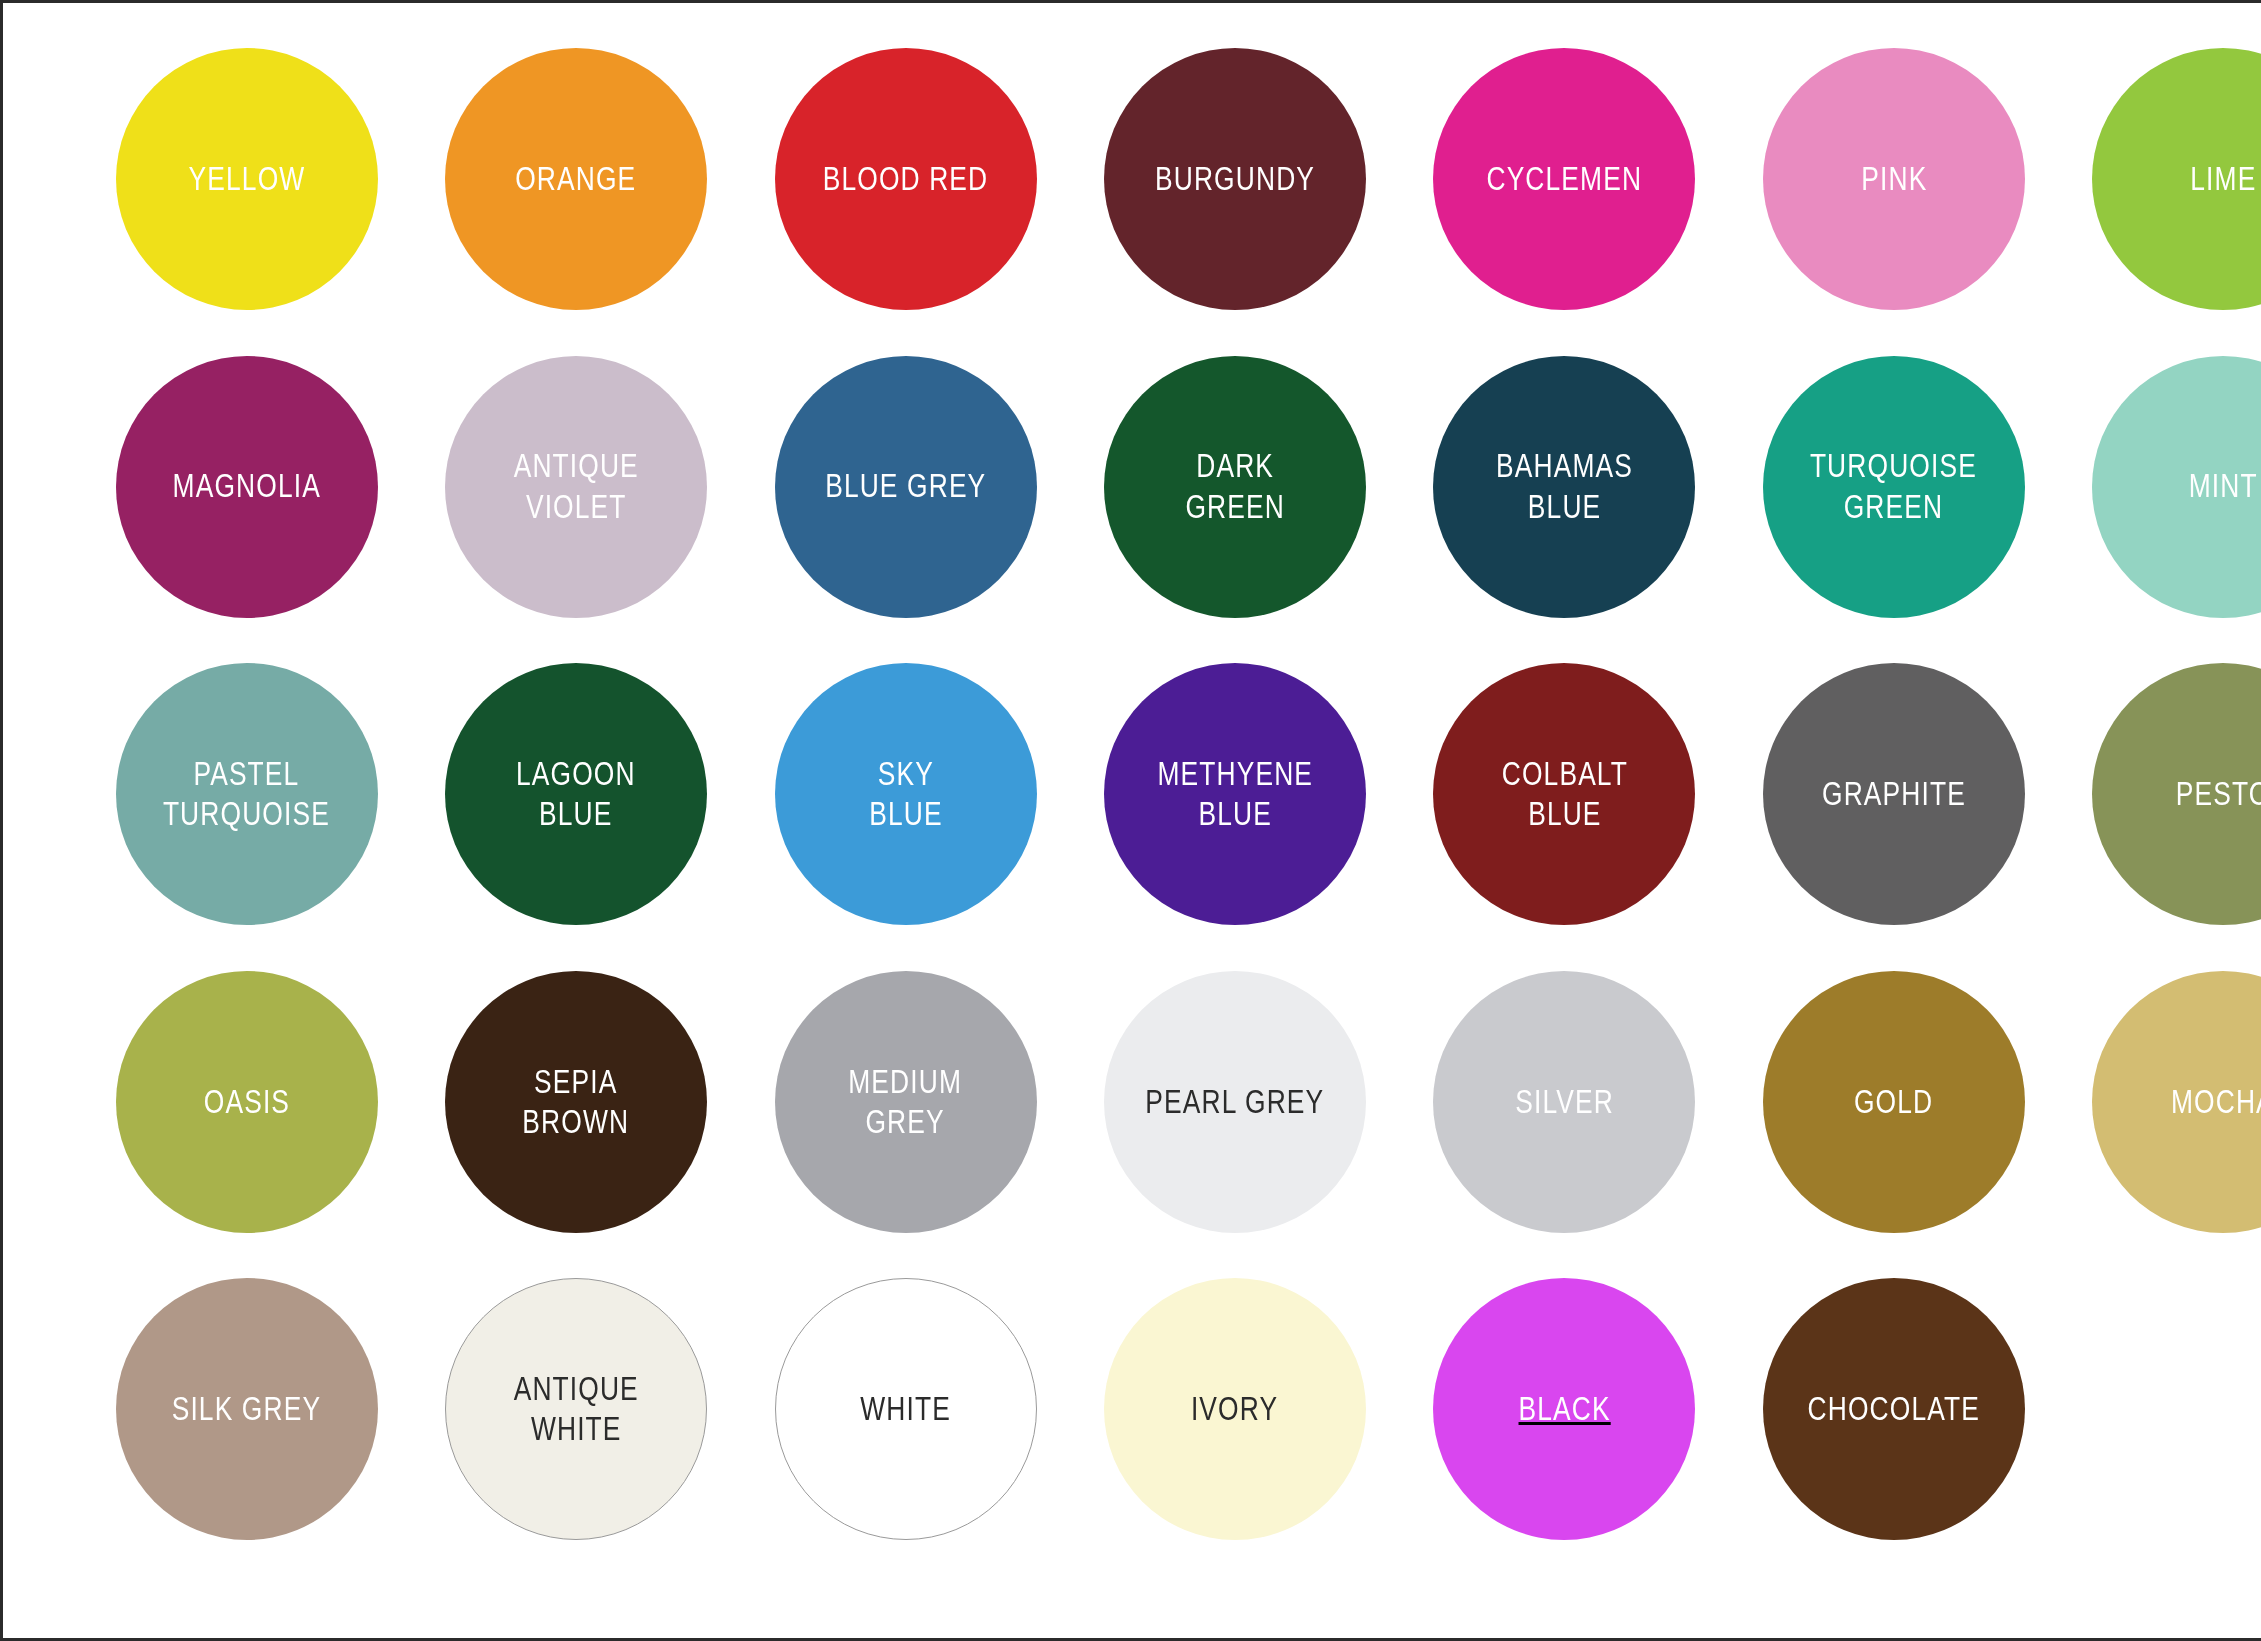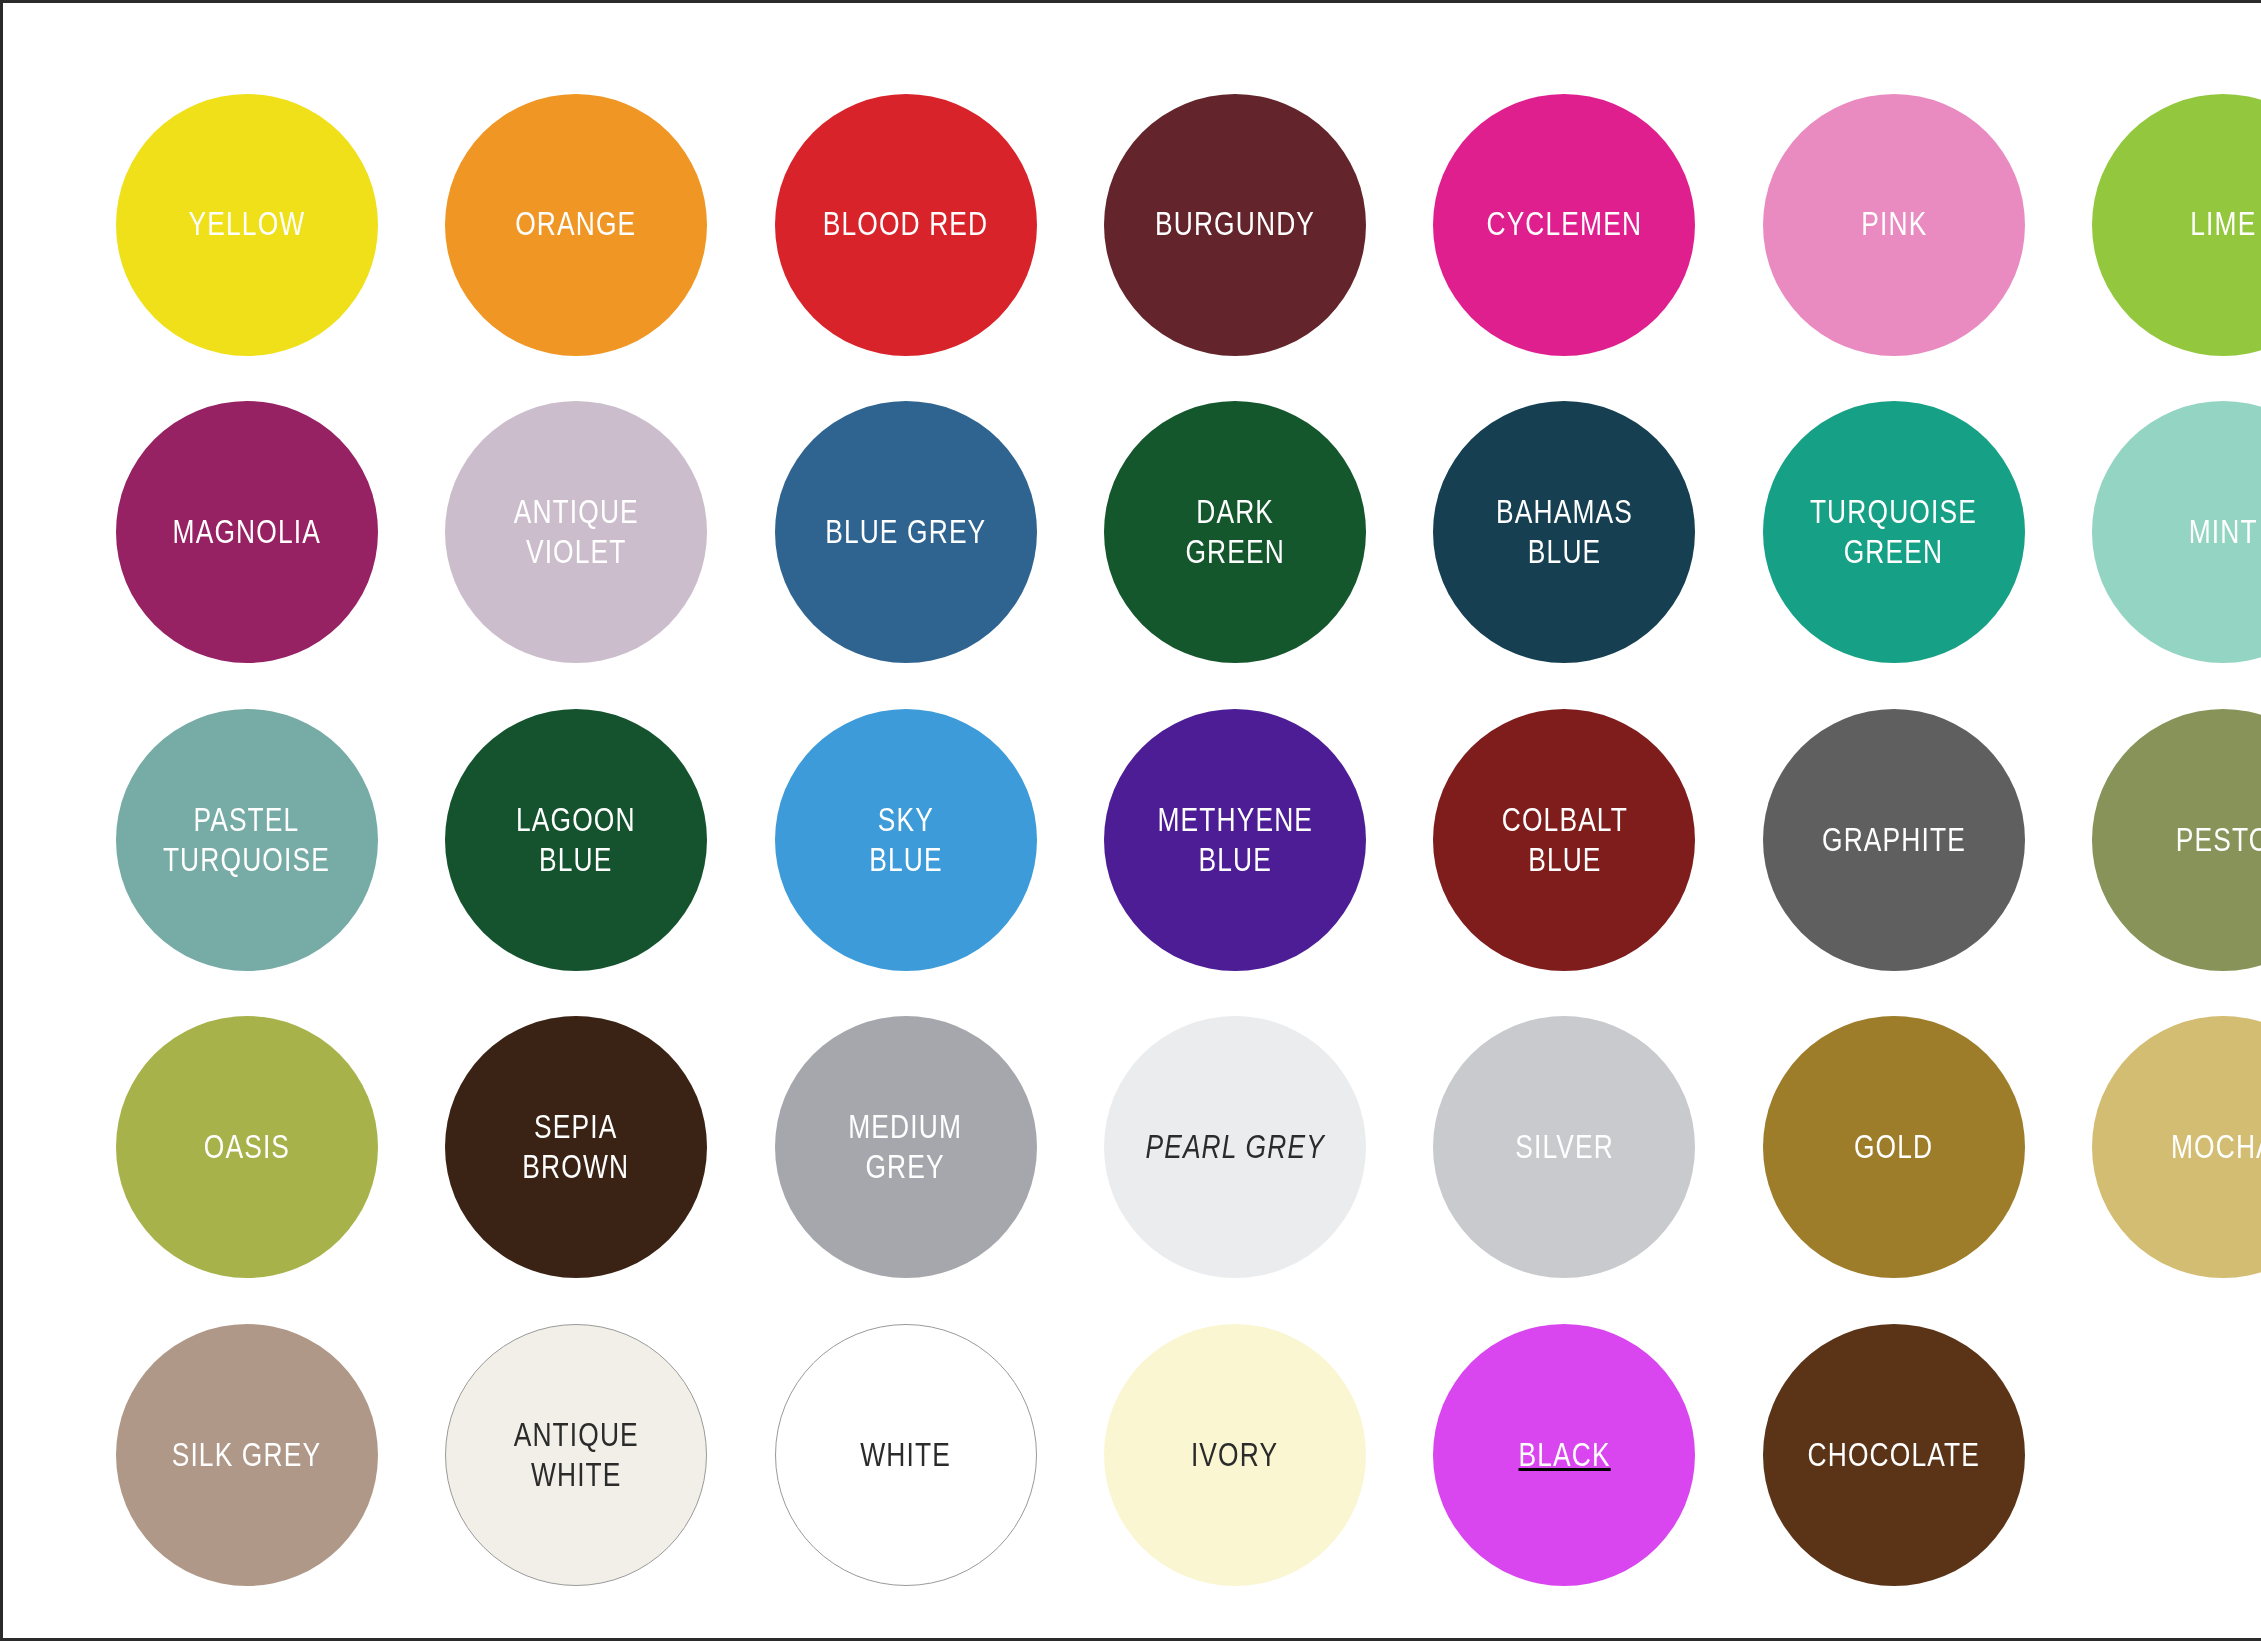--- a/index.html
+++ b/index.html
@@ -27,21 +27,21 @@
     height: 1538px;
     display: grid;
     grid-template-columns: repeat(7, 1fr);
     grid-template-rows: repeat(5, 1fr);
     column-gap: 0px;
     row-gap: 0px;
   }
   .cell {
     position: relative;
     display: flex;
-    align-items: flex-end;
+    align-items: flex-start;
     justify-content: center;
   }
   .swatch {
     position: relative;
     width: 262px;
     height: 262px;
     border-radius: 50%;
     display: flex;
     align-items: center;
     justify-content: center;
@@ -193,21 +193,21 @@
 BROWN</div>
         </div>
       </div>
       <div class="cell">
         <div class="swatch" style="background: rgb(166, 167, 172);">
           <div class="label" style="color: rgb(255, 255, 255);">MEDIUM
 GREY</div>
         </div>
       </div>
       <div class="cell">
-        <div class="swatch" style="background: rgb(235, 236, 238); font-style: italic;">
+        <div class="swatch" style="background: rgb(235, 236, 238);">
           <div class="label" style="color: rgb(43, 43, 43);">PEARL GREY</div>
         </div>
       </div>
       <div class="cell">
         <div class="swatch" style="background: rgb(201, 202, 206);">
           <div class="label" style="color: rgb(255, 255, 255);">SILVER</div>
         </div>
       </div>
       <div class="cell">
         <div class="swatch" style="background: rgb(157, 124, 42);">

